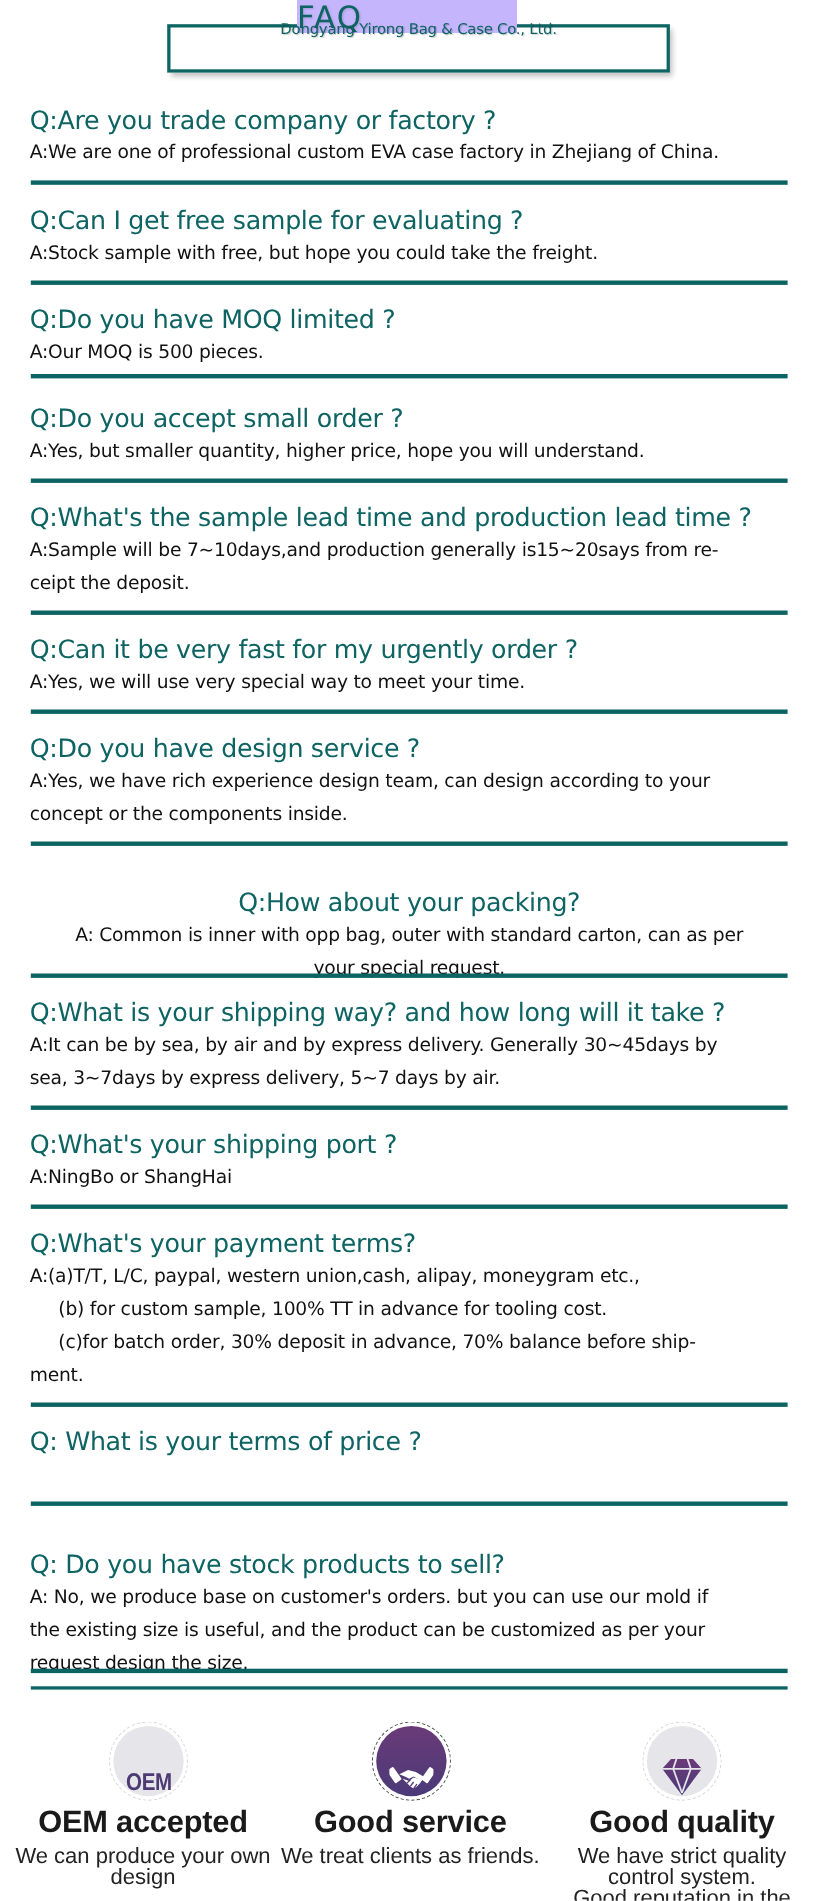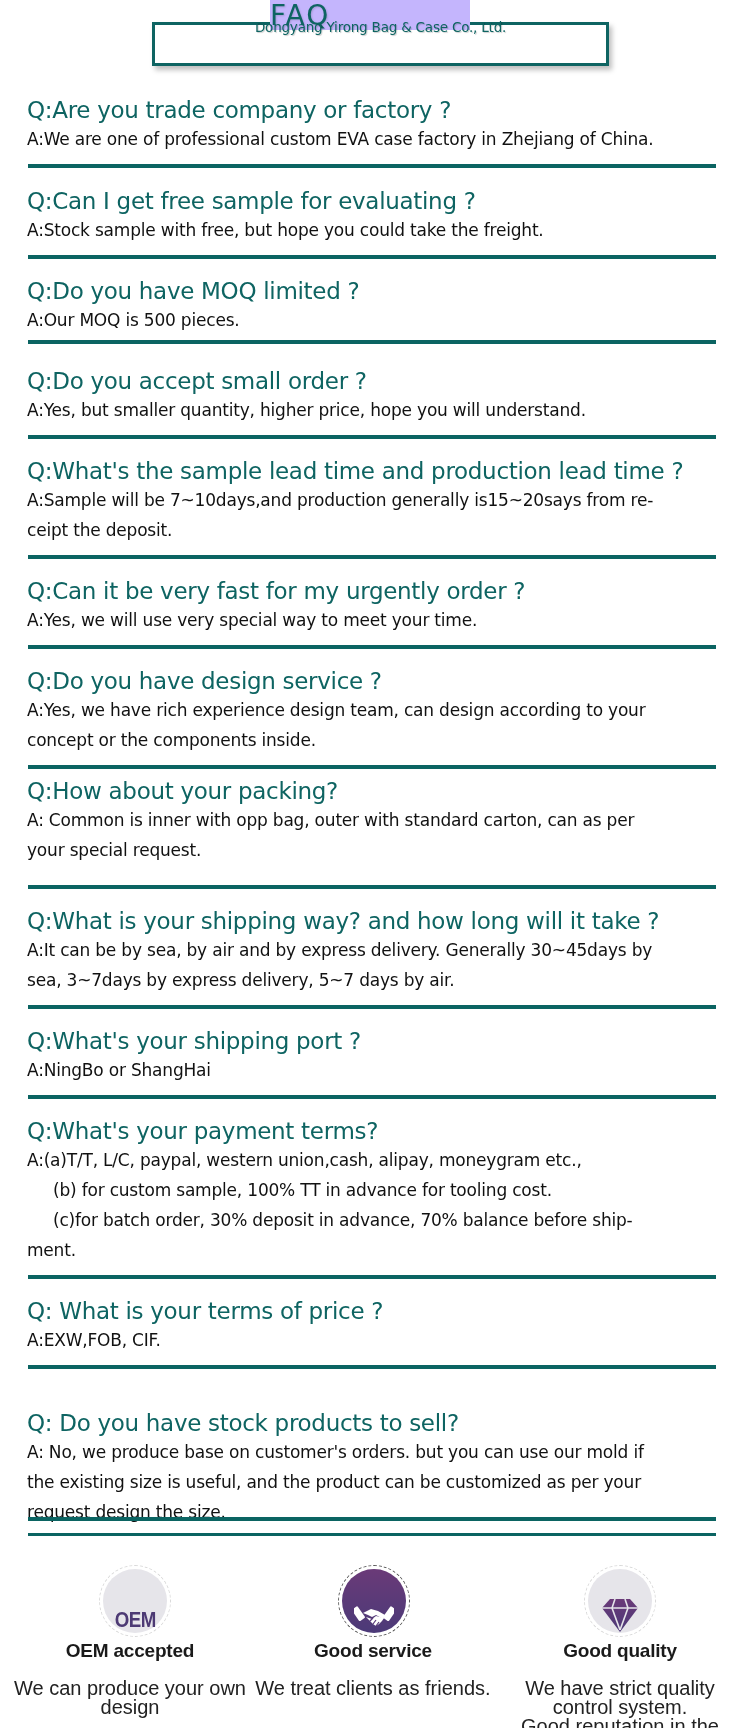--- a/index.html
+++ b/index.html
@@ -18,21 +18,21 @@
   .a .indent { padding-left: 26px; }
   .divider { position: absolute; left: 28px; width: 688px; height: 4px; background: #0b6462; }
 
   .features { position: absolute; left: 0; top: 1555px; width: 750px; height: 173px; }
   .feature { position: absolute; top: 0; width: 250px; text-align: center; }
   .icon-ring { position: absolute; top: 10px; width: 72px; height: 72px; border-radius: 50%; border: 1px dashed #d8d8d8; box-sizing: border-box; }
   .icon-ring.dark { border: 1.5px dashed #555; }
   .icon-core { position: absolute; left: 3px; top: 3px; width: 64px; height: 64px; border-radius: 50%; background: #e6e5ea; display: flex; align-items: flex-end; justify-content: center; }
   .icon-core.purple { background: linear-gradient(180deg, #6a3a78 0%, #4b3a78 100%); }
   .oem-text { font-family: "Liberation Sans", sans-serif; font-weight: bold; font-size: 22px; color: #4d3a74; letter-spacing: -0.5px; transform: scaleX(0.85); }
-  .feature-title { position: absolute; top: 85px; left: 0; width: 100%; font-family: "Liberation Sans", sans-serif; font-weight: bold; font-size: 19px; color: #1a1a1a; letter-spacing: -0.2px; }
+  .feature-title { position: absolute; top: 85px; left: 0; width: 100%; font-family: "Liberation Sans", sans-serif; font-weight: bold; font-size: 28px; color: #1a1a1a; letter-spacing: -0.2px; }
   .feature-desc { position: absolute; top: 124px; left: 0; width: 100%; font-family: "Liberation Sans", sans-serif; font-size: 20px; color: #222; line-height: 19px; }
 </style>
 </head>
 <body>
 
 <div class="header">
   <div class="header-box"></div>
   <div class="header-title-wrap">
     <span class="header-title">FAQ</span>
   </div>
@@ -90,21 +90,21 @@
 
 <div class="faq" style="top:667px;">
   <p class="q">Q:Do you have design service ?</p>
   <p class="a">
     <span class="line">A:Yes, we have rich experience design team, can design according to your</span>
     <span class="line">concept or the components inside.</span>
   </p>
 </div>
 <div class="divider" style="top:765px;"></div>
 
-<div class="faq" style="top:777px;">
+<div class="faq" style="top:807px;text-align:center;">
   <p class="q">Q:How about your packing?</p>
   <p class="a">
     <span class="line">A: Common is inner with opp bag, outer with standard carton, can as per</span>
     <span class="line">your special request.</span>
   </p>
 </div>
 <div class="divider" style="top:885px;"></div>
 
 <div class="faq" style="top:907px;">
   <p class="q">Q:What is your shipping way? and how long will it take ?</p>
@@ -129,23 +129,20 @@
     <span class="line">A:(a)T/T, L/C, paypal, western union,cash, alipay, moneygram etc.,</span>
     <span class="line indent">(b) for custom sample, 100% TT in advance for tooling cost.</span>
     <span class="line indent">(c)for batch order, 30% deposit in advance, 70% balance before ship-</span>
     <span class="line">ment.</span>
   </p>
 </div>
 <div class="divider" style="top:1275px;"></div>
 
 <div class="faq" style="top:1297px;">
   <p class="q">Q: What is your terms of price ?</p>
-  <p class="a">
-    <span class="line">A:EXW,FOB, CIF.</span>
-  </p>
 </div>
 <div class="divider" style="top:1365px;"></div>
 
 <div class="faq" style="top:1387px;margin-top:22px;">
   <p class="q">Q: Do you have stock products to sell?</p>
   <p class="a">
     <span class="line">A: No, we produce base on customer's orders.  but you can use our mold if</span>
     <span class="line">the existing size is useful, and the product can be customized as per your</span>
     <span class="line">request design the size.</span>
   </p>

